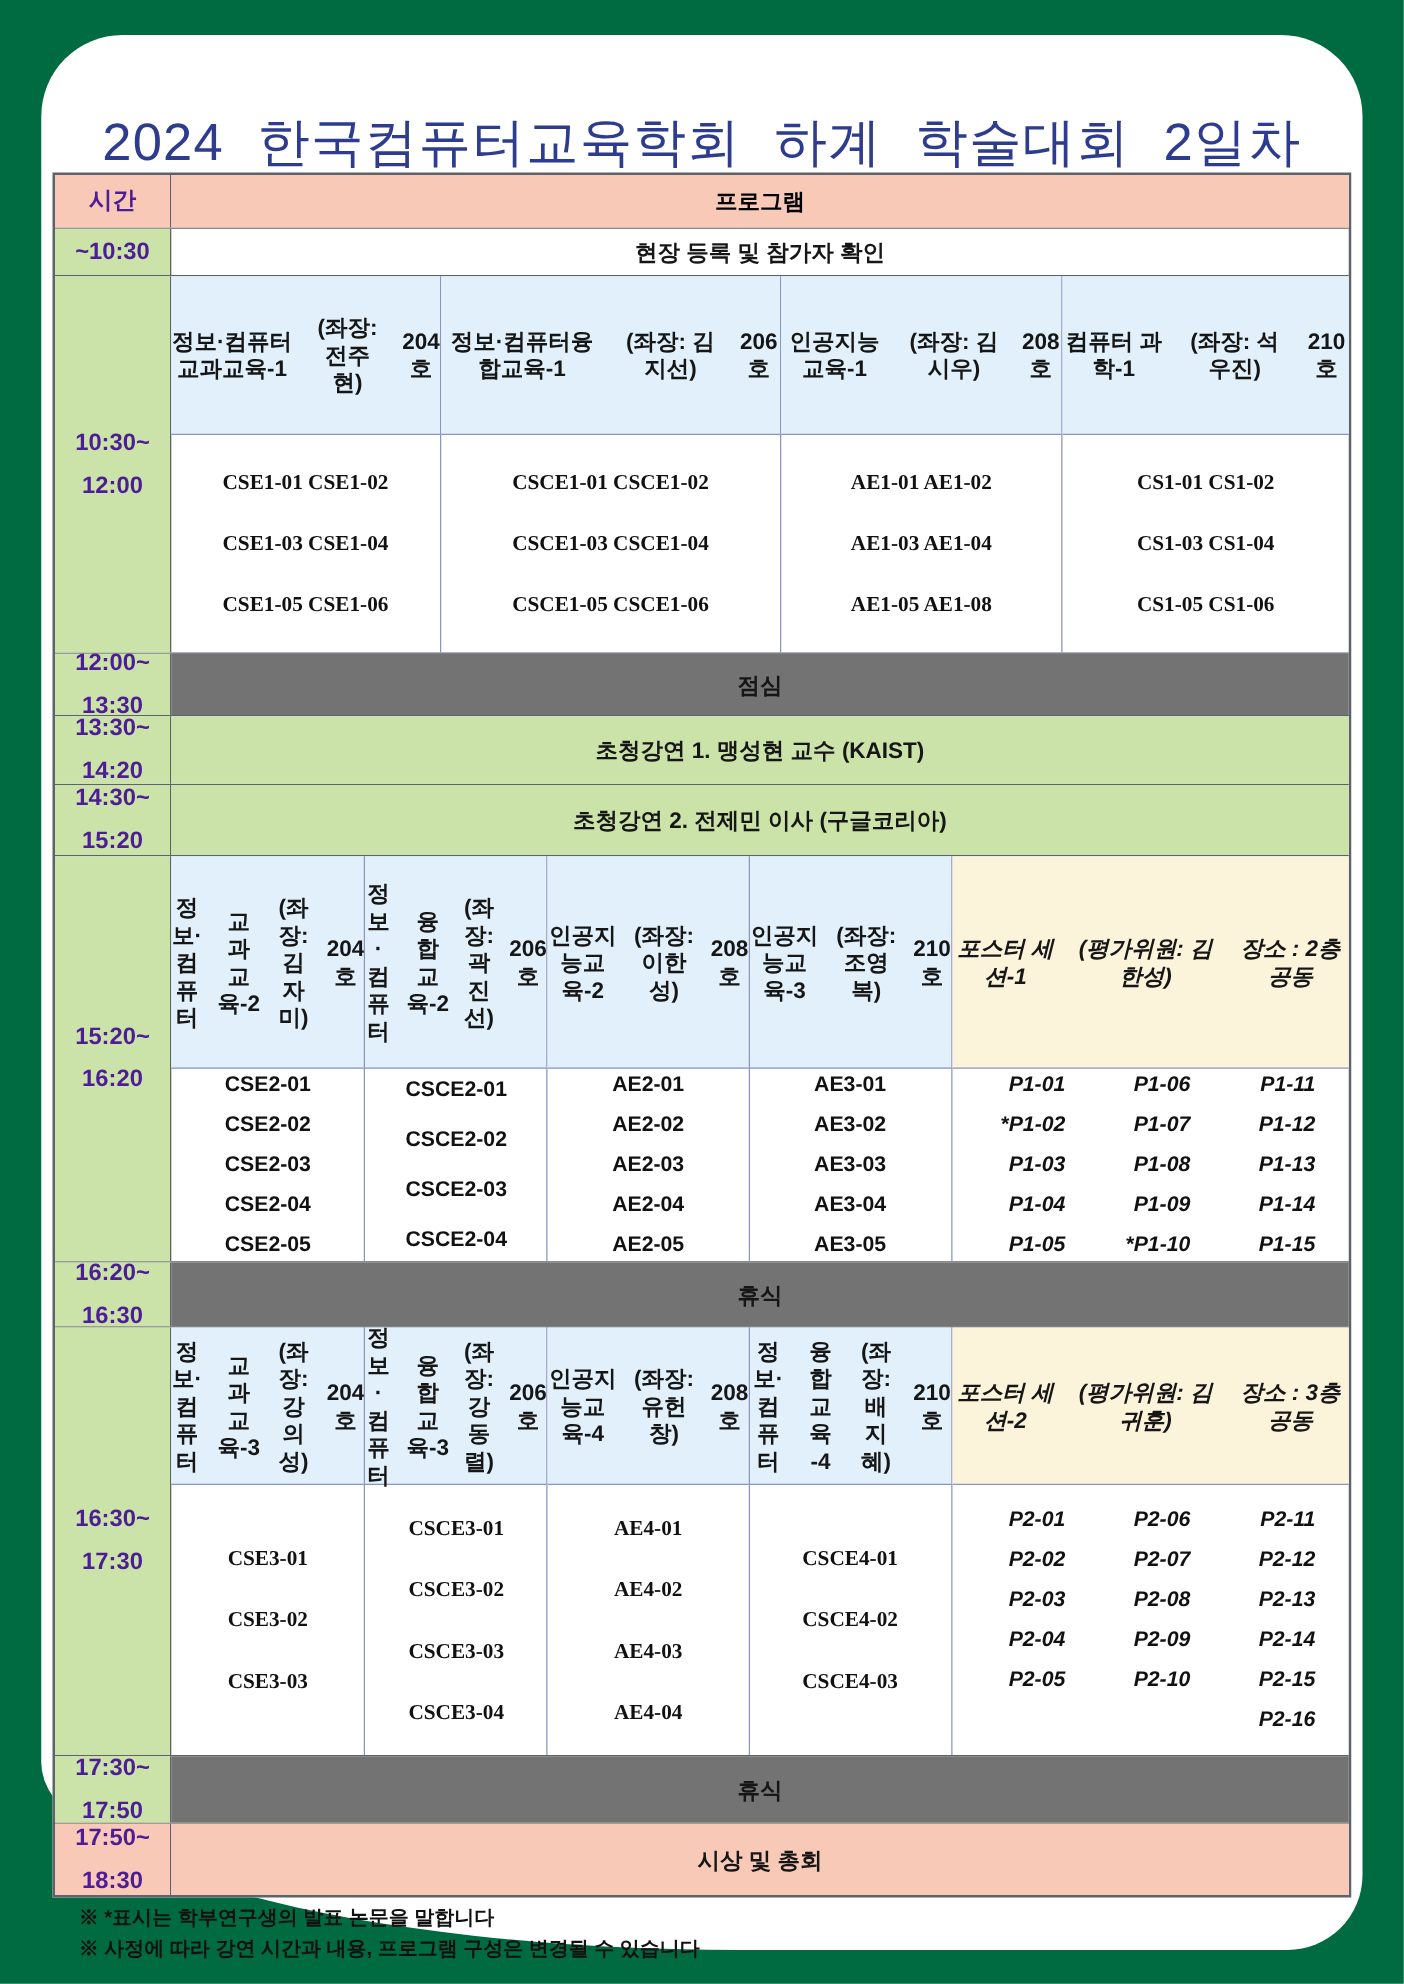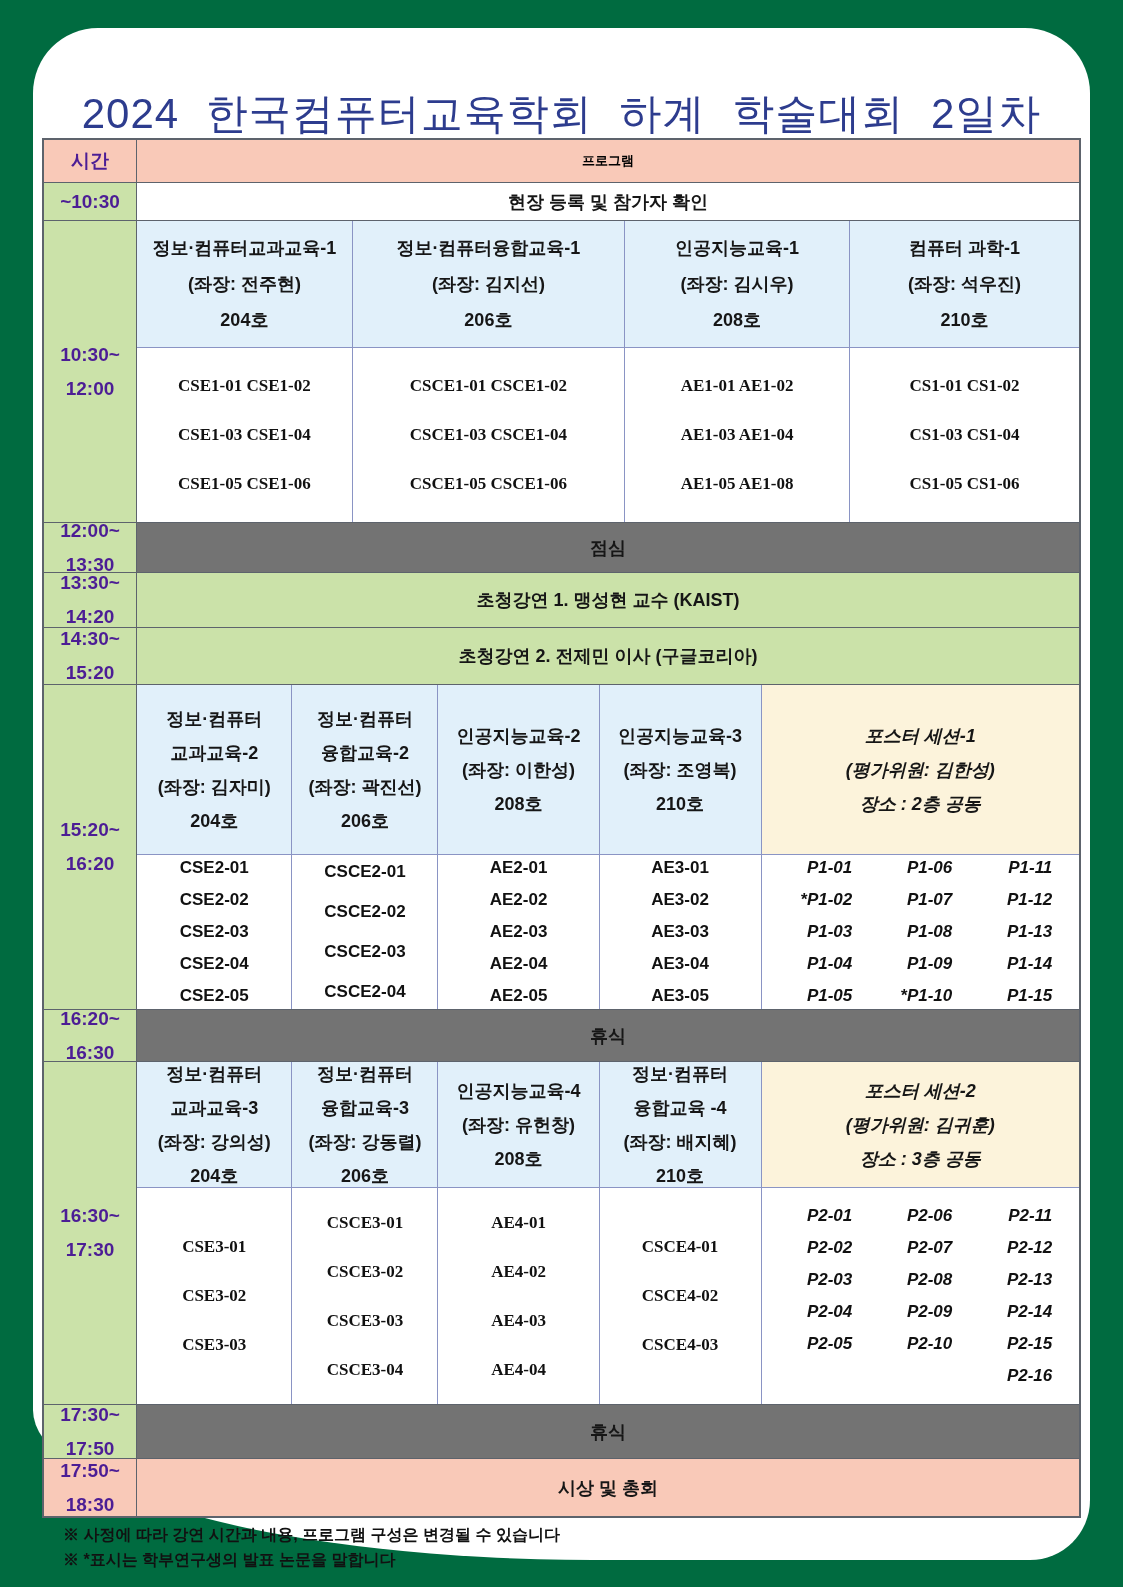--- a/index.html
+++ b/index.html
@@ -12,32 +12,32 @@
 
   .tbl { position:absolute; left:9px; top:110px; width:1039px; border:2px solid #5d636c; background:#fff; }
   .row { display:flex; width:100%; }
   .row + .row { border-top:1.2px solid #5d636c; }
   .tcell { flex:0 0 93px; display:flex; flex-direction:column; align-items:center; justify-content:center;
            gap:10px; font-weight:700; font-size:19px; color:#4c1d95; border-right:1.2px solid #5d636c;
            line-height:24px; text-align:center; }
   .content { flex:1; display:flex; }
   .label-cell { align-items:center; justify-content:center; font-weight:700; font-size:18px; color:#161616; }
   .hdr { height:42px; }
-  .hdrcell { align-items:center; justify-content:center; display:flex; font-weight:700; font-size:13px; }
+  .hdrcell { align-items:center; justify-content:center; display:flex; font-weight:700; font-size:18px; }
 
   .bg-pink  { background:#F9C9B8; }
   .bg-green { background:#CBE2A9; }
   .bg-blue  { background:#E1F0FA; }
   .bg-cream { background:#FCF3DB; }
   .bg-gray  { background:#737373; }
 
   .cols { display:flex; width:100%; }
   .col { display:flex; flex-direction:column; }
   .col + .col { border-left:1.1px solid #8a94c4; }
-  .colhead { display:flex; flex-direction:column; align-items:center; justify-content:center; gap:12px;
+  .colhead { display:flex; flex-direction:row; align-items:center; justify-content:center; gap:12px;
              border-bottom:1.1px solid #8a94c4; font-weight:700; font-size:18px; color:#161616;
              line-height:22px; text-align:center; }
   .h1 { height:127px; gap:14px; }
   .h2 { height:170px; }
   .h3 { height:126px; }
   .codes { flex:1; display:flex; flex-direction:column; align-items:center; justify-content:center;
            gap:12px; font-weight:600; font-size:17px; color:#111; line-height:20px; text-align:center; }
   .g14 { gap:29px;font-family:Liberation Serif, serif; }
   .g20 { gap:20px; }
 
@@ -374,18 +374,18 @@
         <div class="tcell bg-pink">
             <div>17:50~</div>
             <div>18:30</div>
           </div>
         <div class="content label-cell bg-pink">시상 및 총회</div>
       </div>
 
     </div>
 
     <div class="footnotes">
+        <div>※ *표시는 학부연구생의 발표 논문을 말합니다</div>
         <div>※ 사정에 따라 강연 시간과 내용, 프로그램 구성은 변경될 수 있습니다</div>
-        <div>※ *표시는 학부연구생의 발표 논문을 말합니다</div>
       </div>
 
   </div>
 </div>
 
 </body></html>

